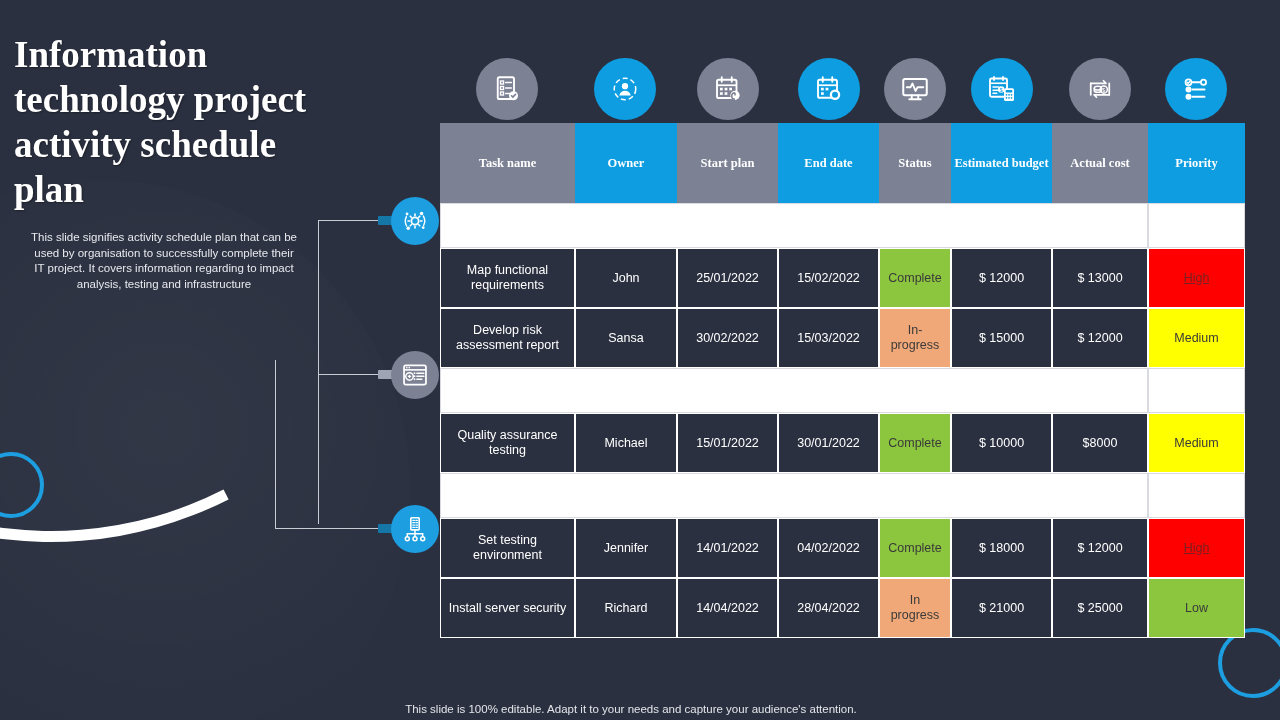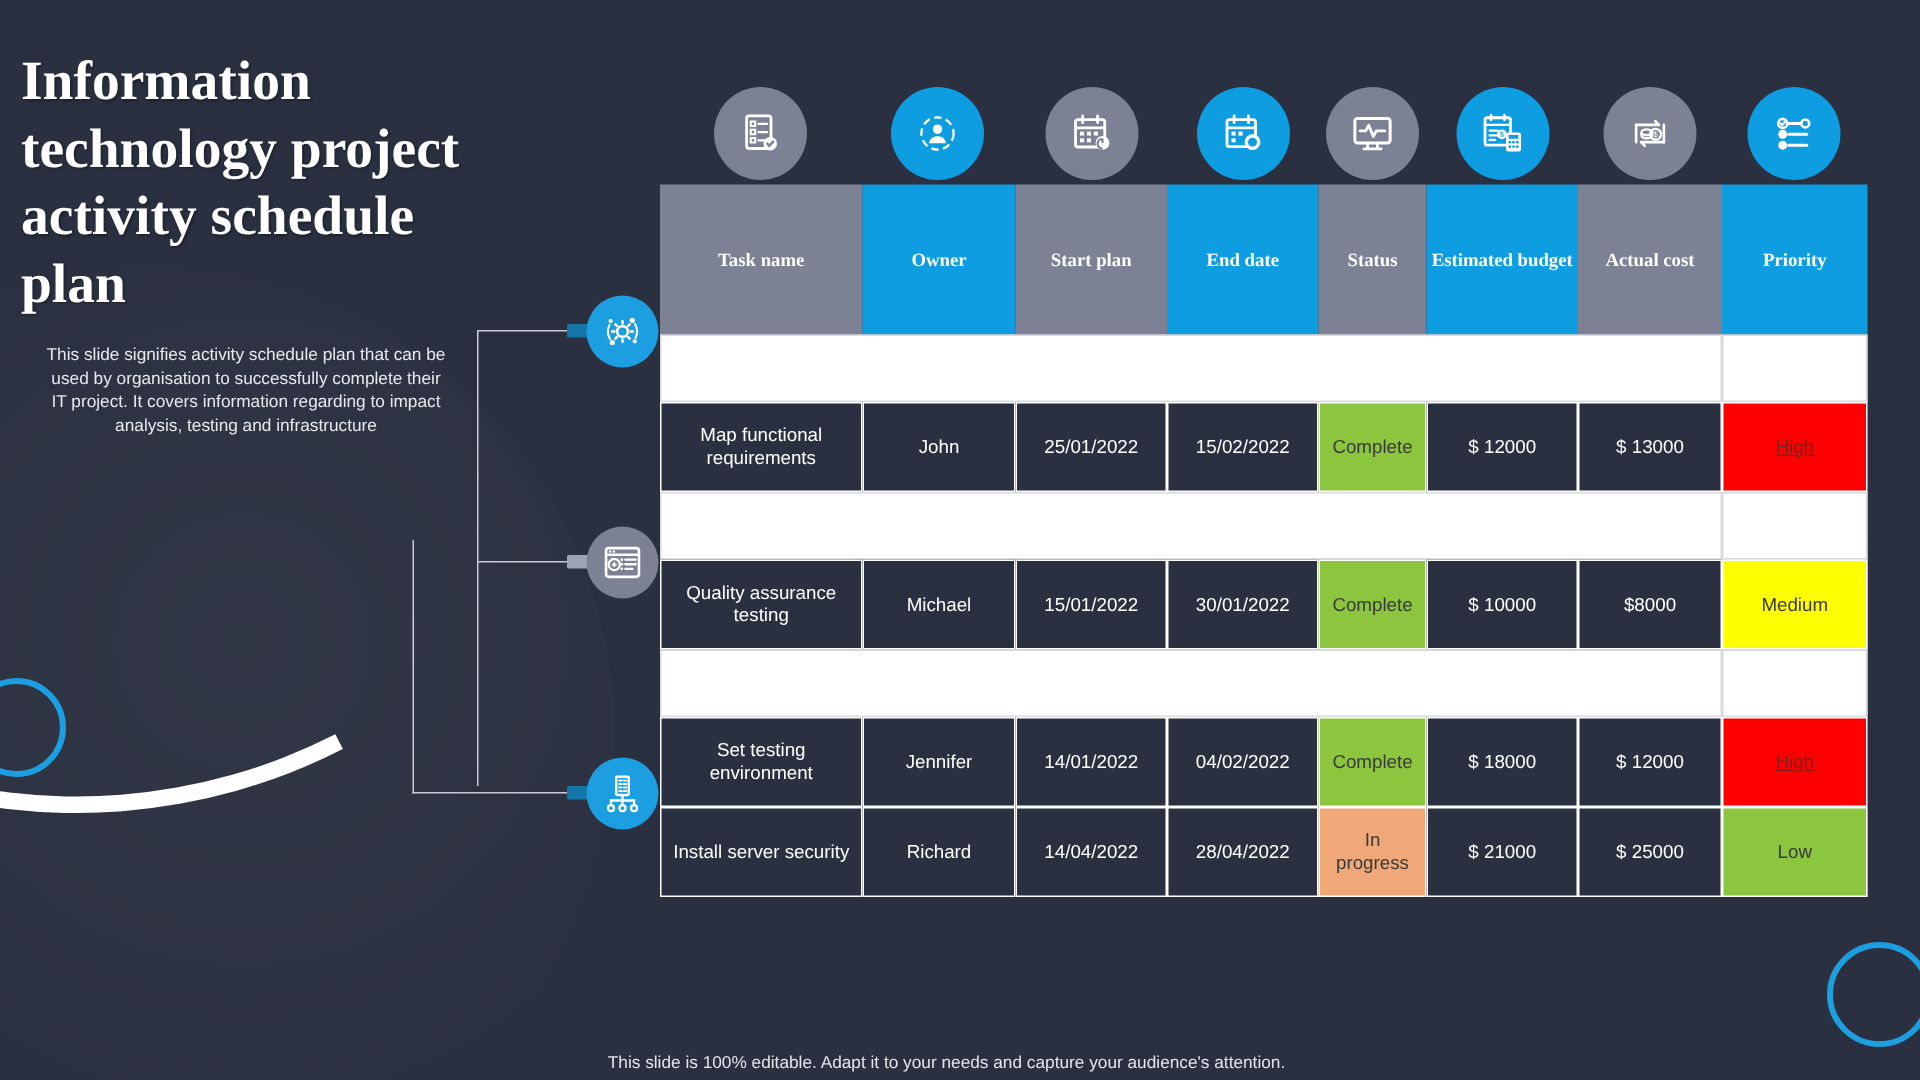--- a/index.html
+++ b/index.html
@@ -94,21 +94,21 @@
   .table{
     position:absolute;left:440px;top:123px;
     width:805px;
     border-collapse:separate;border-spacing:0;
   }
   .table th,.table td{
     padding:0;margin:0;border:0;
     font-size:12.5px;color:#ffffff;text-align:center;vertical-align:middle;
   }
   .hdr{
-    height:100px;
+    height:80px;
     font-family:"Liberation Serif",serif;
     font-weight:bold;font-size:15px;color:#ffffff;
     border:1px solid #2b3040;
   }
   .hdr.gray{background:#7c8194;}
   .hdr.blue{background:#0d9de0;}
 
   .section-row td{
     background:#ffffff;height:43px;
     border:1px solid #d8dae0;
@@ -375,20 +375,30 @@
         <tr class="data-row">
           <td class="cell-task">Map functional requirements</td>
           <td>John</td>
           <td>25/01/2022</td>
           <td>15/02/2022</td>
           <td class="status-complete">Complete</td>
           <td>$ 12000</td>
           <td>$ 13000</td>
           <td class="pri-high">High</td>
         </tr>
+        <tr class="data-row">
+          <td class="cell-task">Develop  risk assessment report</td>
+          <td>Sansa</td>
+          <td>30/02/2022</td>
+          <td>15/03/2022</td>
+          <td class="status-progress">In-progress</td>
+          <td>$ 15000</td>
+          <td>$ 12000</td>
+          <td class="pri-medium">Medium</td>
+        </tr>
         <tr class="section-row">
           <td class="section-title" colspan="7">Testing</td>
           <td class="blank"></td>
         </tr>
         <tr class="data-row">
           <td class="cell-task">Quality assurance testing</td>
           <td>Michael</td>
           <td>15/01/2022</td>
           <td>30/01/2022</td>
           <td class="status-complete">Complete</td>

